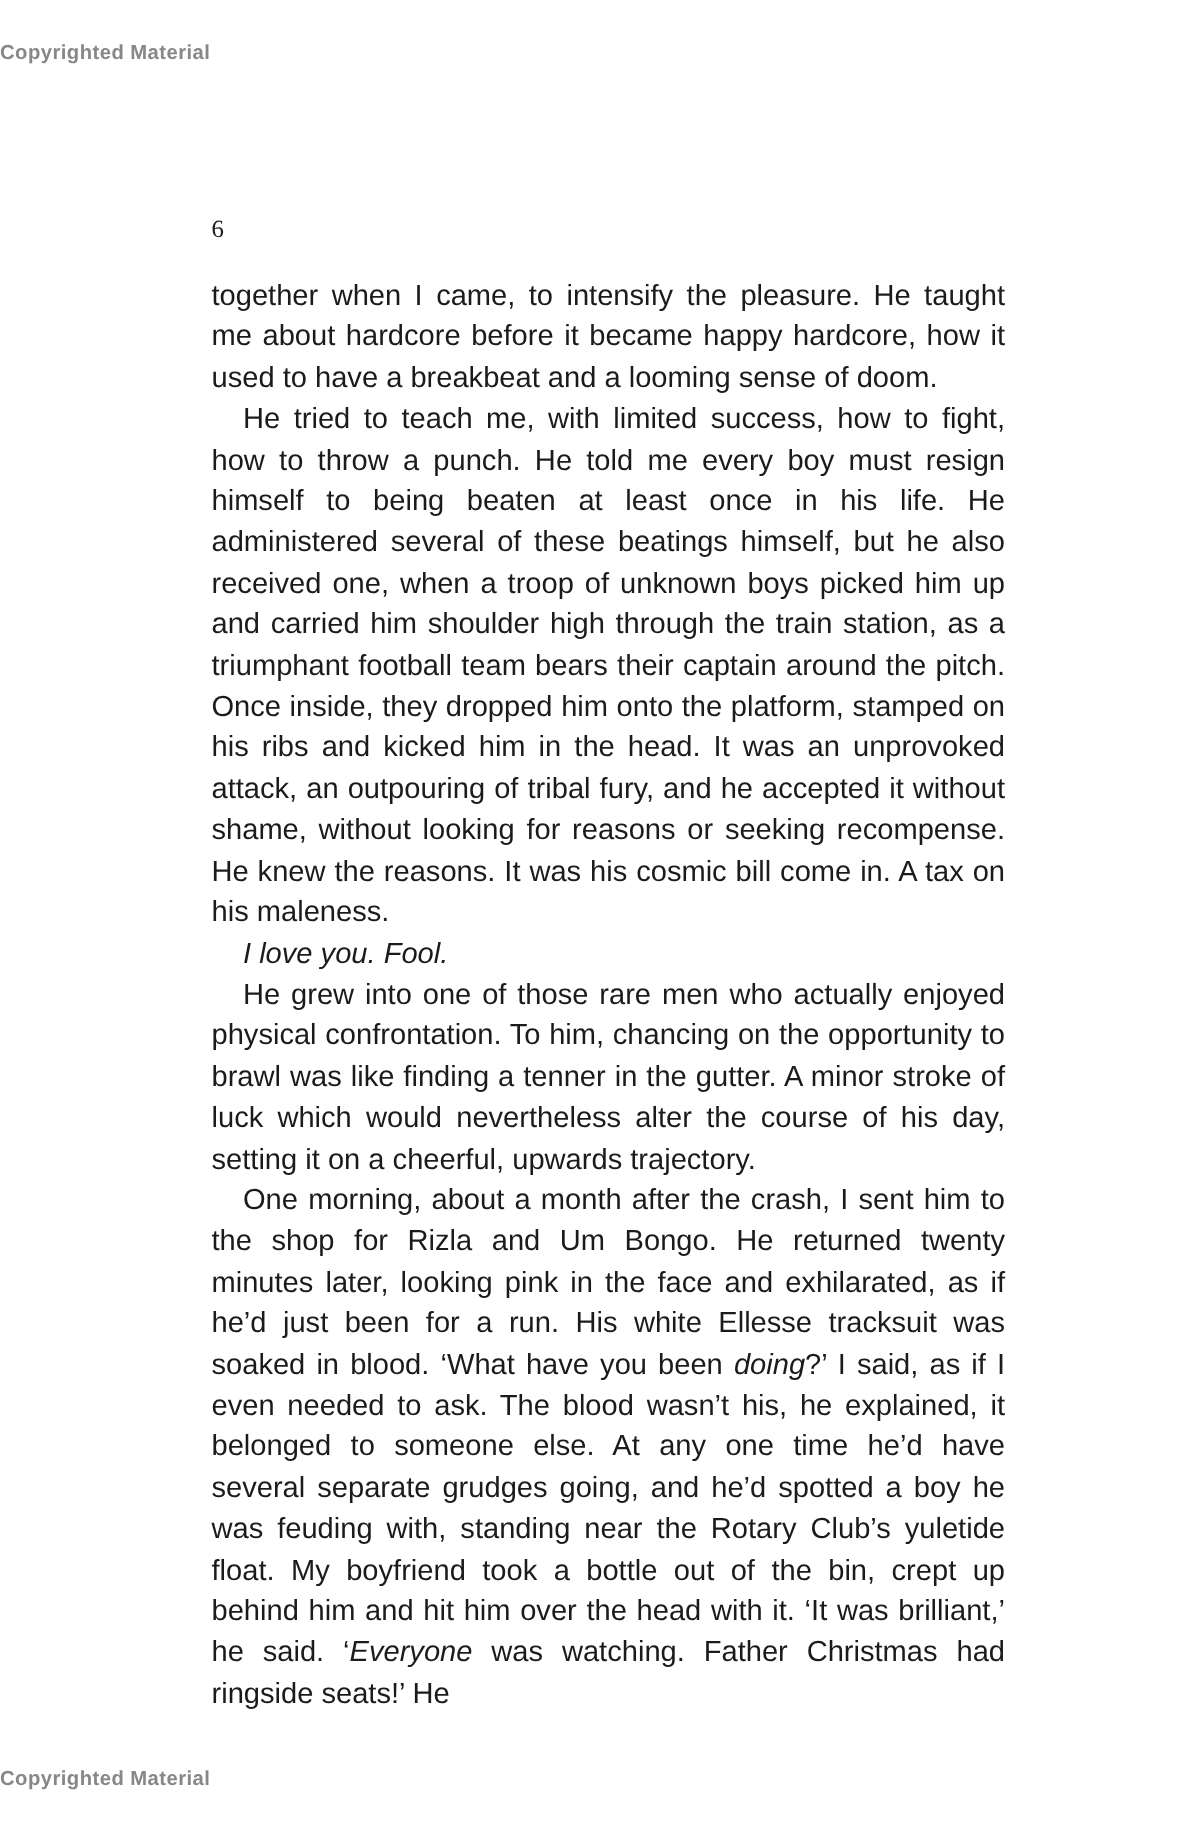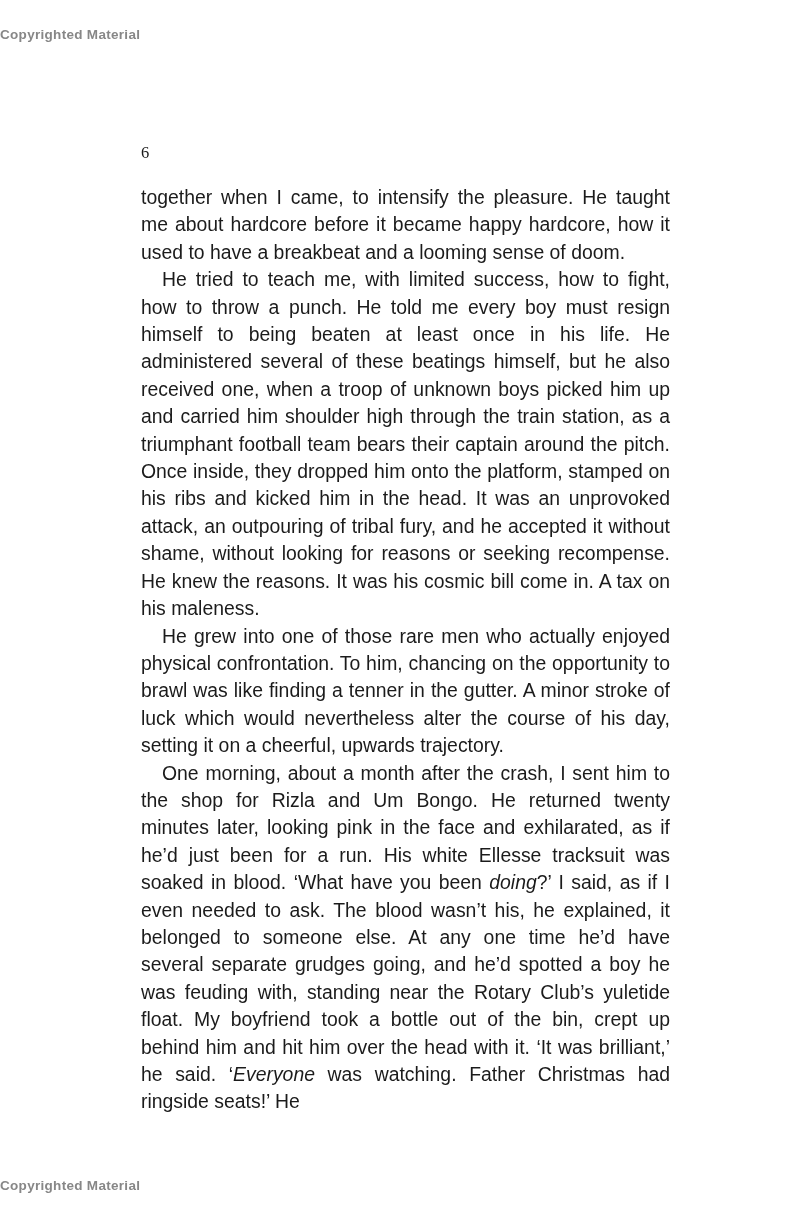--- a/index.html
+++ b/index.html
@@ -62,19 +62,20 @@
 
 <div class="page">
 
   <div class="copyright-notice copyright-top">Copyrighted Material</div>
 
   <div class="page-number">6</div>
 
   <div class="body-text">
       <p><span>together when I came, to intensify the pleasure. He taught me about hardcore before it became happy hardcore, how it used to have a breakbeat and a looming sense of doom.</span></p>
       <p class="indent"><span>He tried to teach me, with limited success, how to fight, how to throw a punch. He told me every boy must resign himself to being beaten at least once in his life. He administered several of these beatings himself, but he also received one, when a troop of unknown boys picked him up and carried him shoulder high through the train station, as a triumphant football team bears their captain around the pitch. Once inside, they dropped him onto the platform, stamped on his ribs and kicked him in the head. It was an unprovoked attack, an outpouring of tribal fury, and he accepted it without shame, without looking for reasons or seeking recompense. He knew the reasons. It was his cosmic bill come in. A tax on his maleness.</span></p>
+      <p class="indent"><em>I love you. Fool.</em></p>
       <p class="indent"><span>He grew into one of those rare men who actually enjoyed physical confrontation. To him, chancing on the opportunity to brawl was like finding a tenner in the gutter. A minor stroke of luck which would nevertheless alter the course of his day, setting it on a cheerful, upwards trajectory.</span></p>
       <p class="indent"><span>One morning, about a month after the crash, I sent him to the shop for Rizla and Um Bongo. He returned twenty minutes later, looking pink in the face and exhilarated, as if he’d just been for a run. His white Ellesse tracksuit was soaked in blood. ‘What have you been </span><em>doing</em><span>?’ I said, as if I even needed to ask. The blood wasn’t his, he explained, it belonged to someone else. At any one time he’d have several separate grudges going, and he’d spotted a boy he was feuding with, standing near the Rotary Club’s yuletide float. My boyfriend took a bottle out of the bin, crept up behind him and hit him over the head with it. ‘It was brilliant,’ he said. ‘</span><em>Everyone</em><span> was watching. Father Christmas had ringside seats!’ He</span></p>
     </div>
 
   <div class="copyright-notice copyright-bottom">Copyrighted Material</div>
 
 </div>
 
 </body></html>

